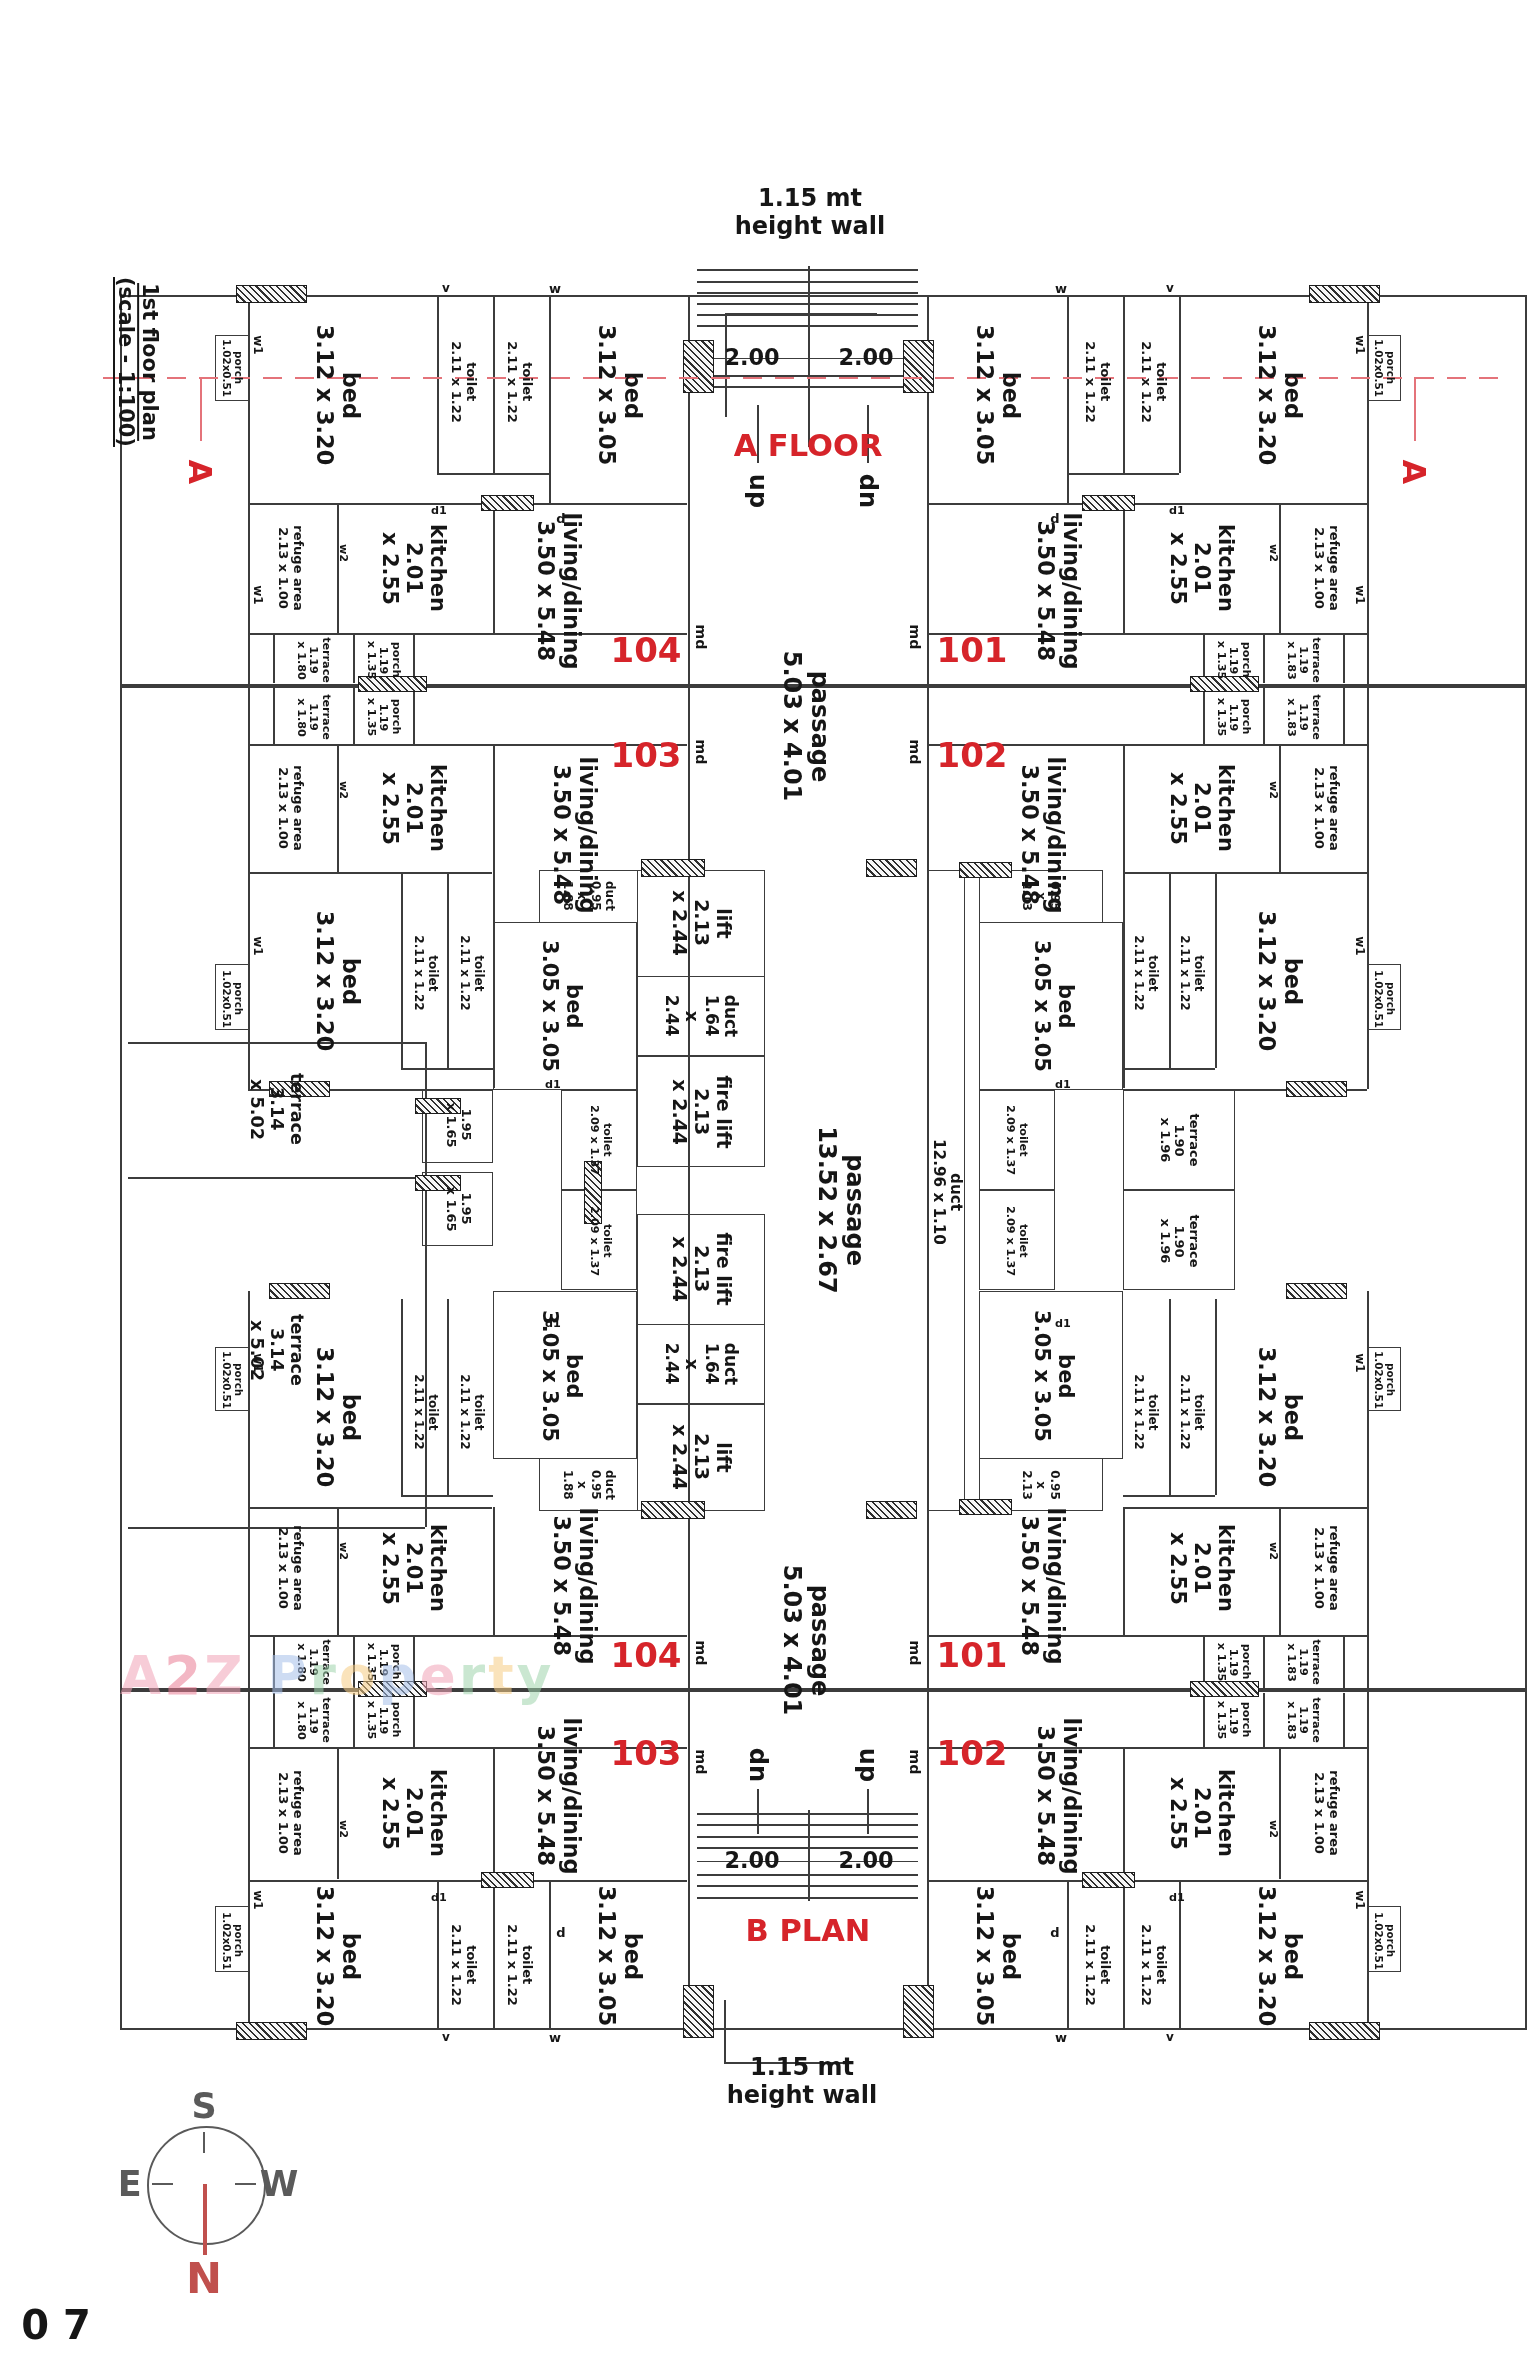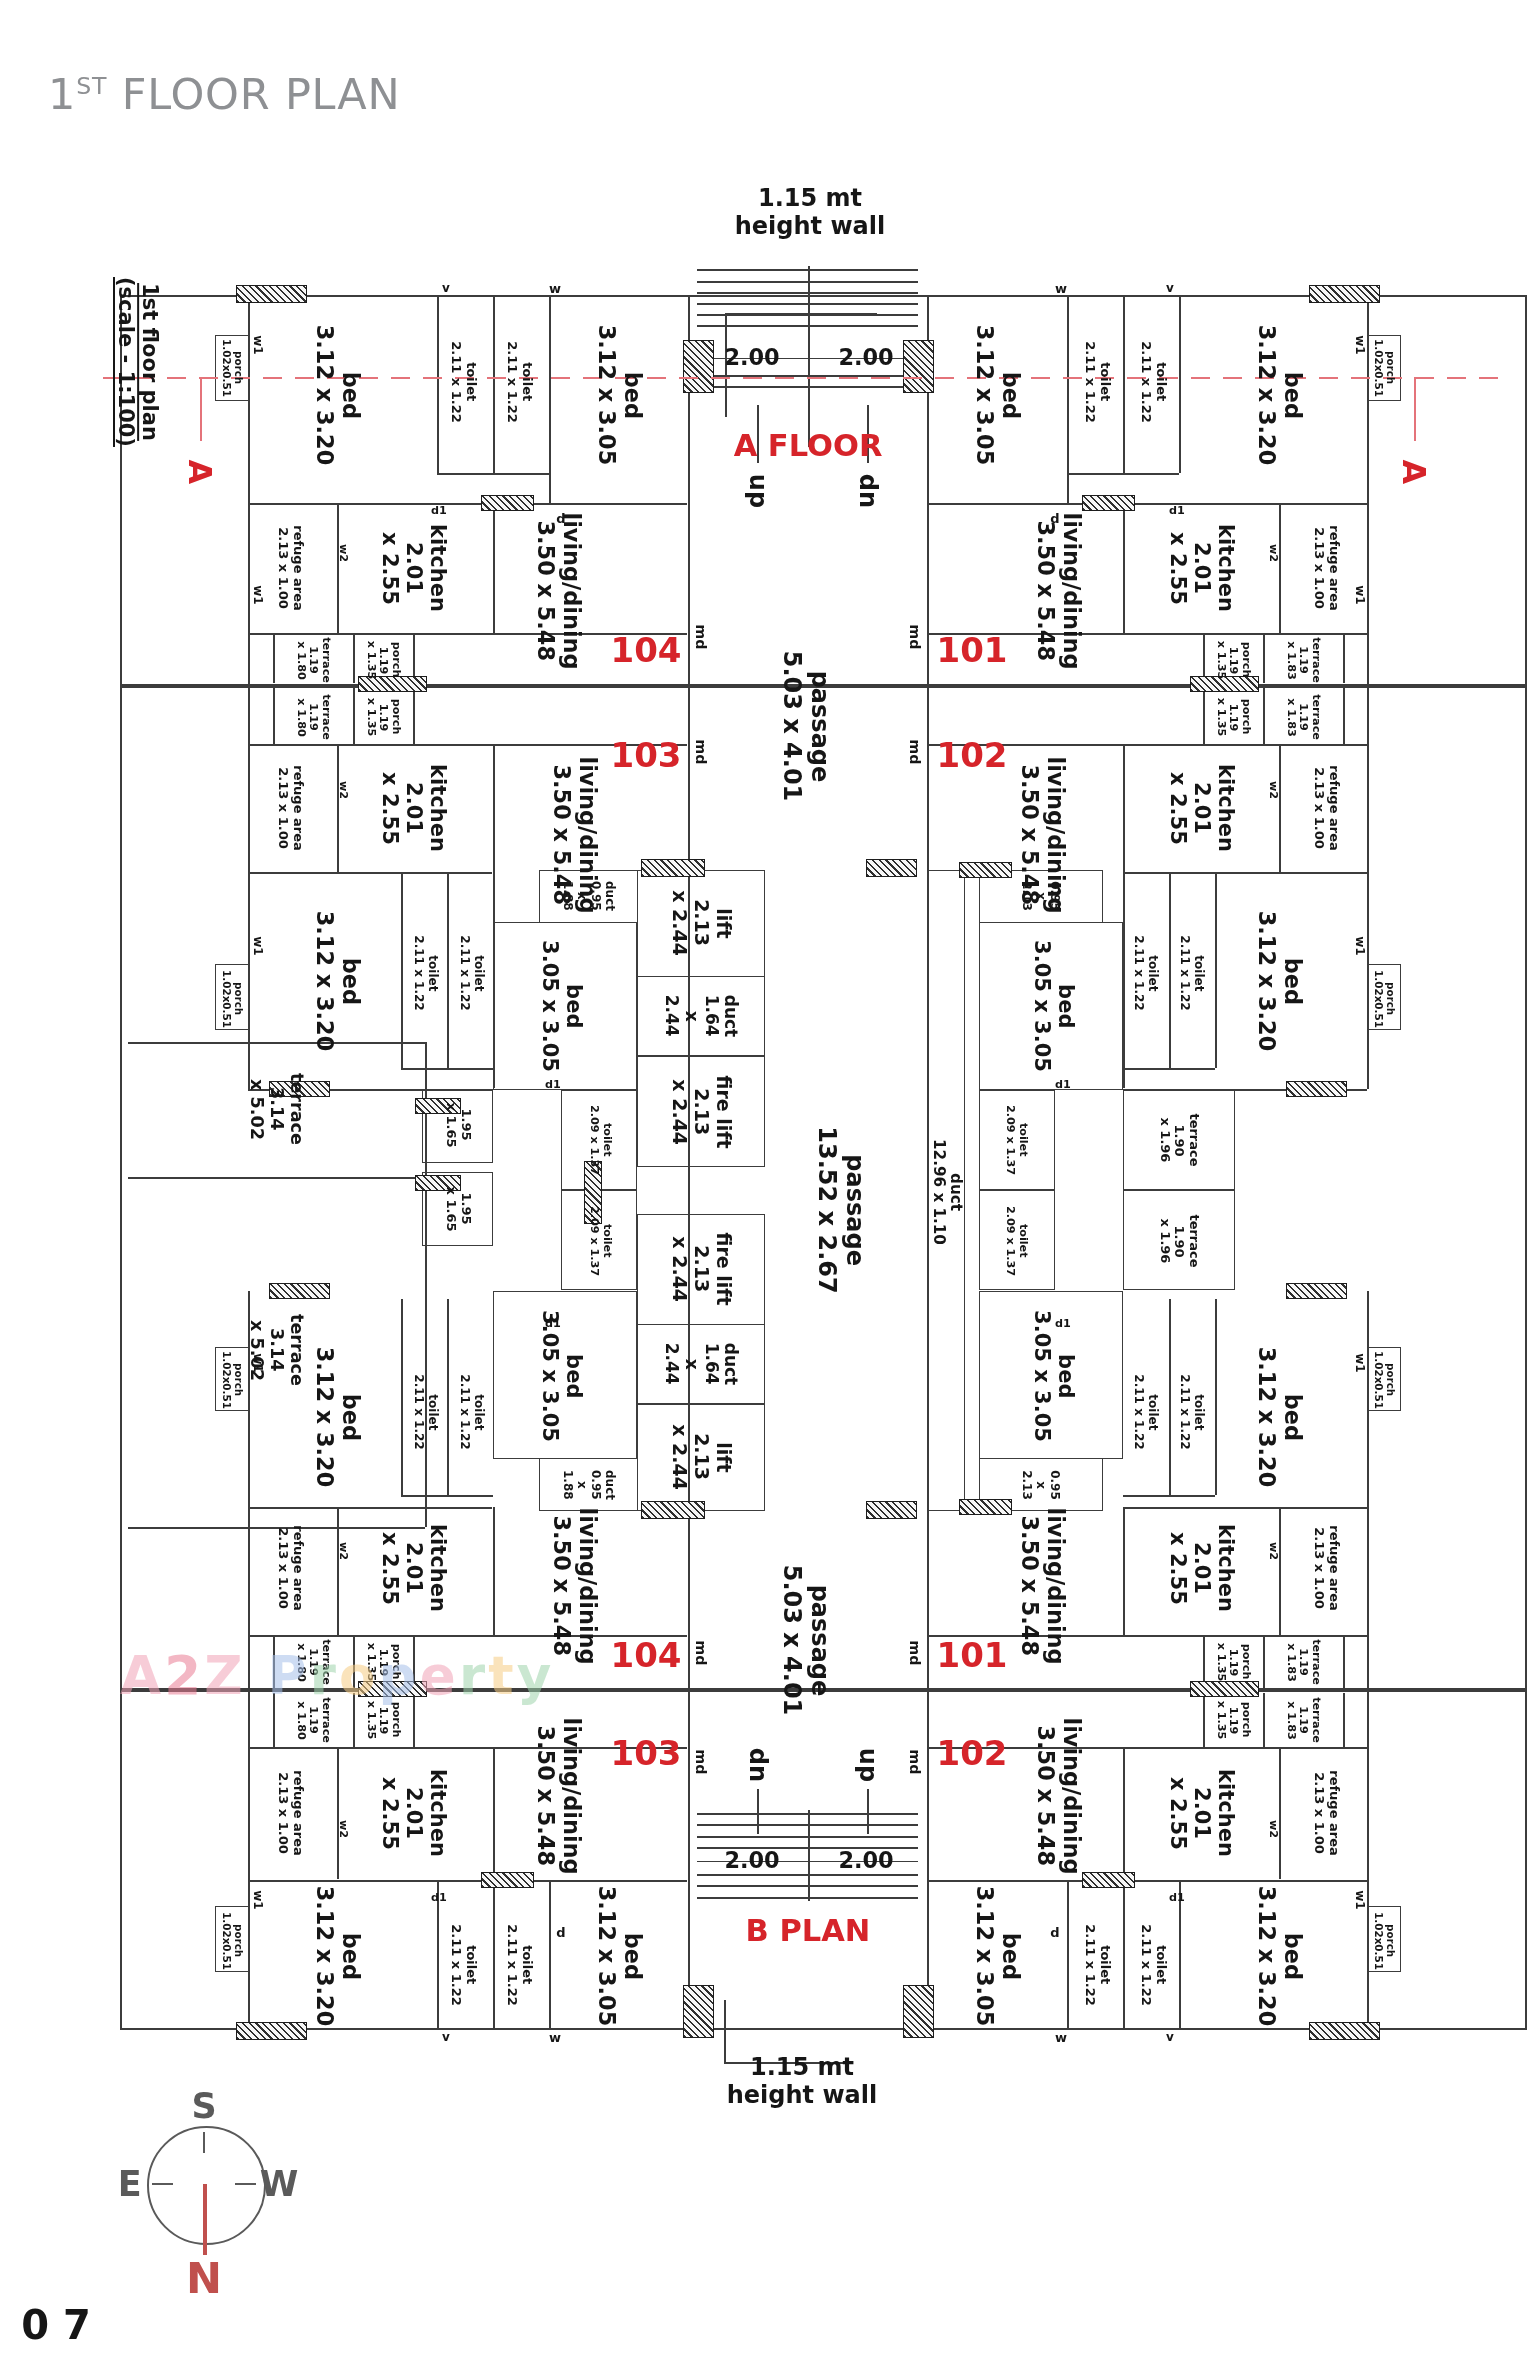--- a/index.html
+++ b/index.html
@@ -22,21 +22,20 @@
   #compass .needle{position:absolute;left:83px;top:100px;width:4px;height:71px;background:#c0504d;}
   #compass .pt{position:absolute;transform:translate(-50%,-50%);font-size:35px;color:#5a5a5a;font-weight:600;}
   #compass .pt.north{color:#c0504d;font-size:43px;font-weight:800;}
   #wm1{position:absolute;left:120px;top:1645px;font-size:53px;font-weight:800;letter-spacing:3.2px;opacity:0.55;z-index:7;white-space:pre;}
   #wm2{position:absolute;left:720px;top:2014px;font-size:50px;font-weight:700;color:#c3cad2;opacity:0.6;letter-spacing:1.6px;z-index:7;}
 </style>
 </head>
 <body>
 
 <div id="canvas">
-  <div id="page-title"><span>1</span><sup>ST</sup><span> FLOOR PLAN</span></div>
 
   <div id="drawing">
       <div class="rect" style="left: 120px; top: 295px; width: 1407px; height: 1735px; border-width: 2.4px;"></div>
       <div class="rect" style="left: 539px; top: 870px; width: 99px; height: 53px;"></div>
       <div class="rect" style="left: 637px; top: 870px; width: 128px; height: 107px;"></div>
       <div class="rect" style="left: 637px; top: 976px; width: 128px; height: 80px;"></div>
       <div class="rect" style="left: 637px; top: 1056px; width: 128px; height: 111px;"></div>
       <div class="rect" style="left: 637px; top: 1214px; width: 128px; height: 111px;"></div>
       <div class="rect" style="left: 637px; top: 1324px; width: 128px; height: 80px;"></div>
       <div class="rect" style="left: 637px; top: 1404px; width: 128px; height: 107px;"></div>

